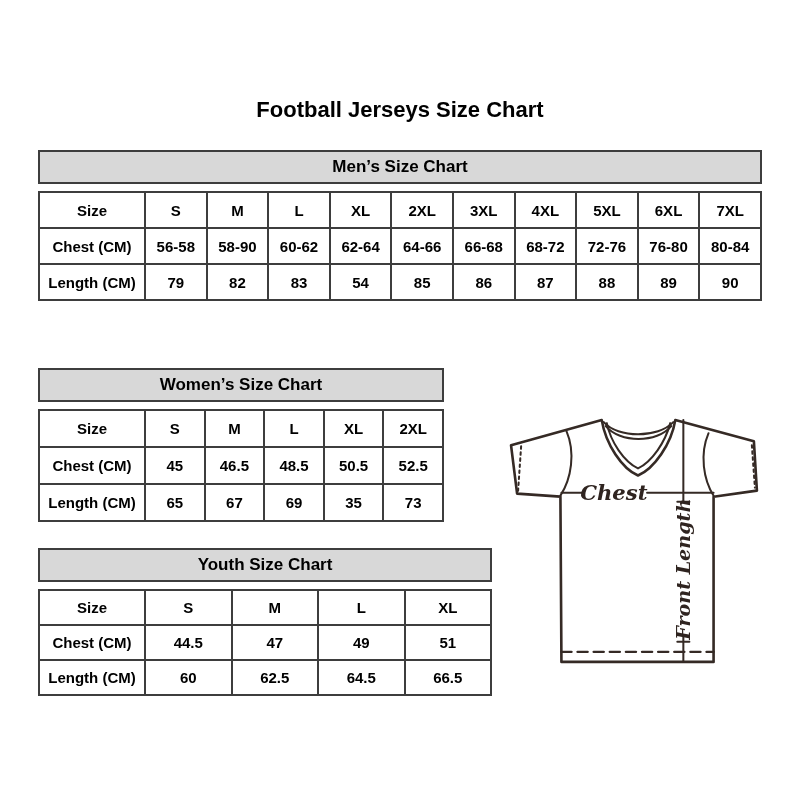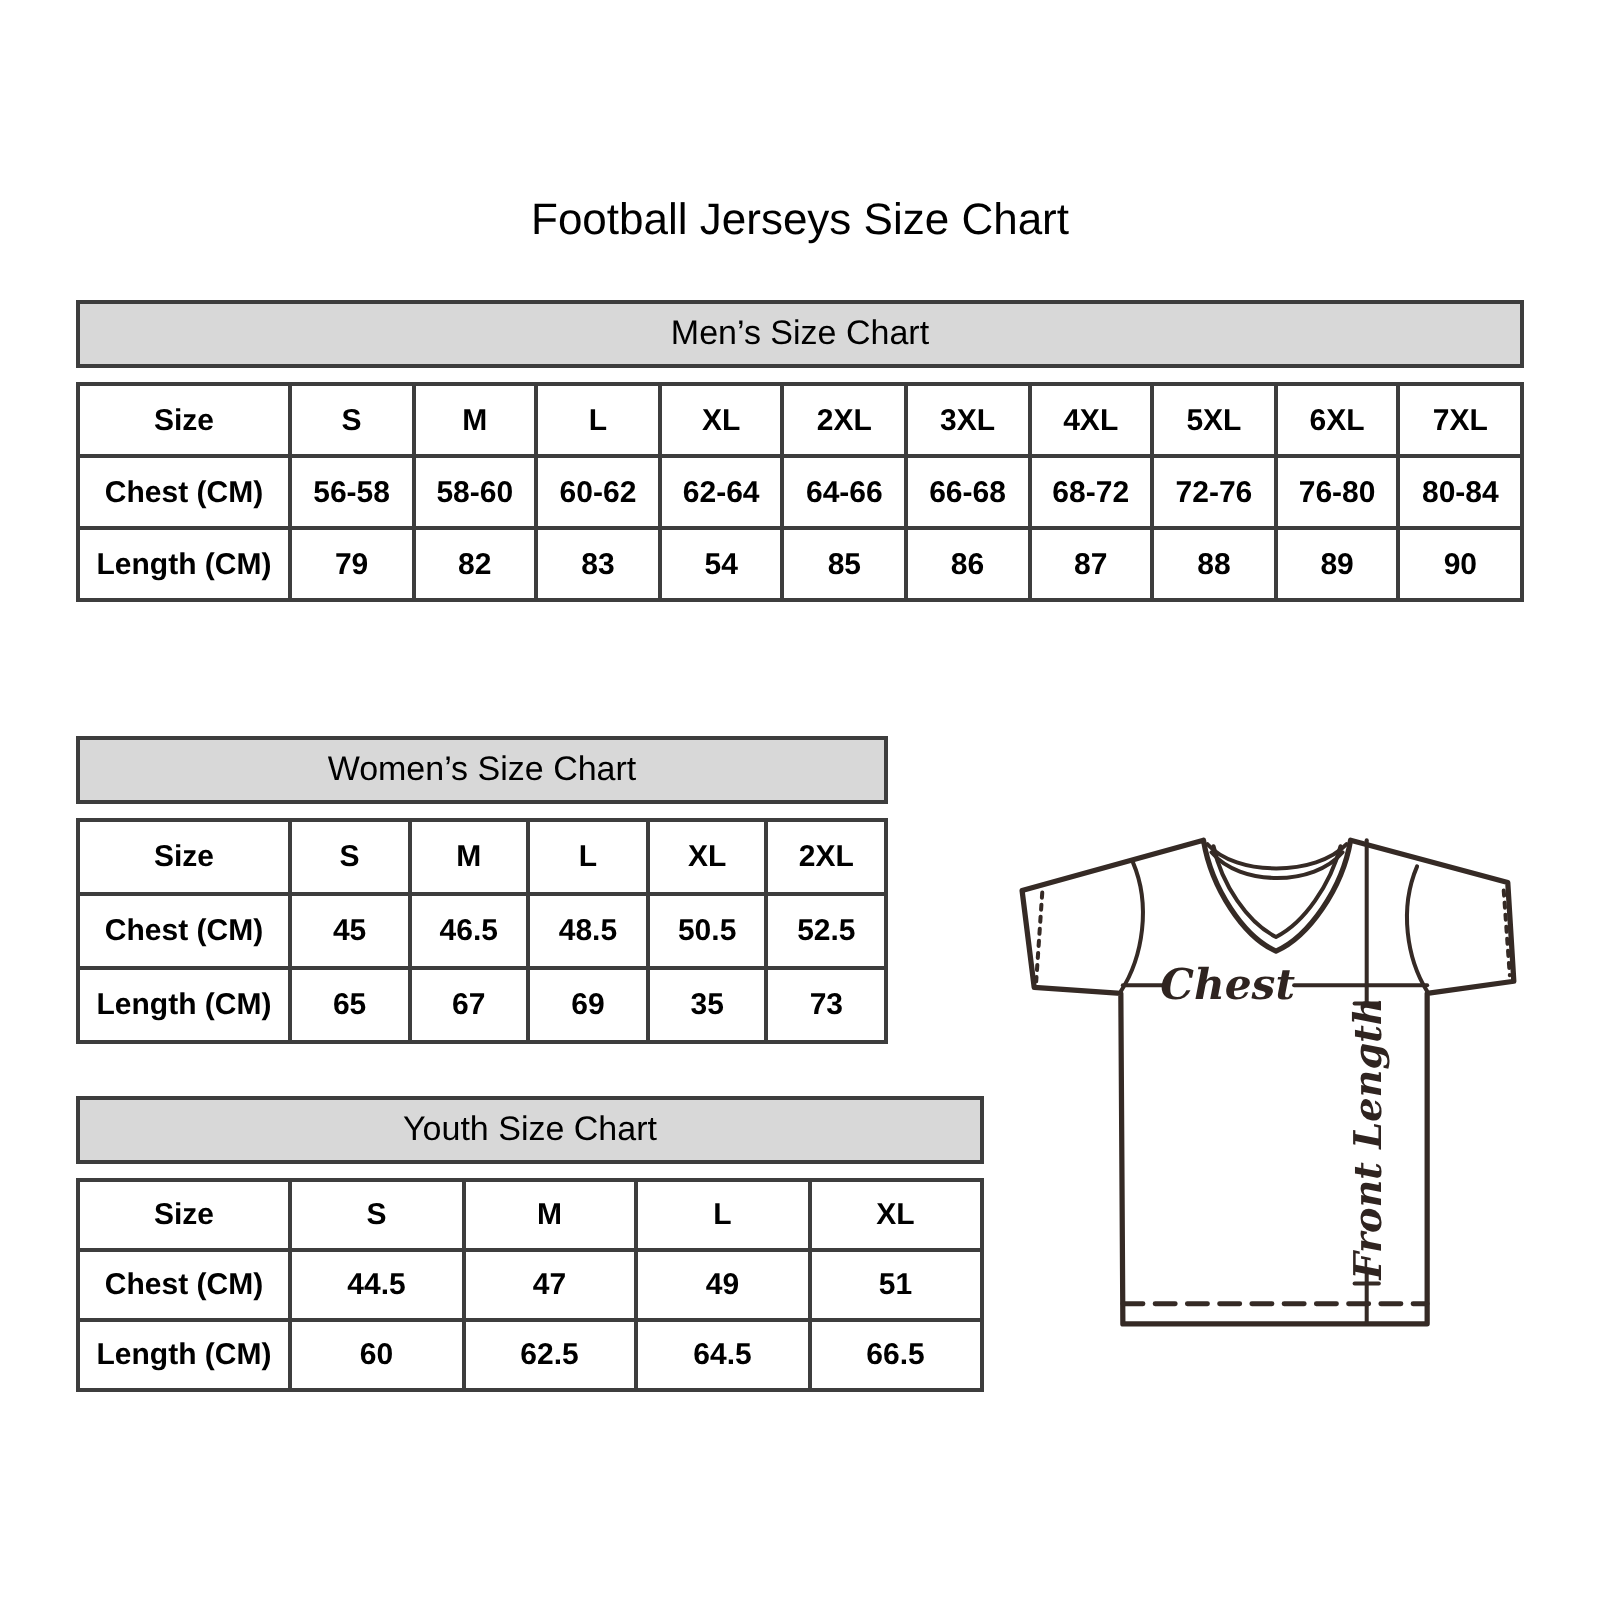--- a/index.html
+++ b/index.html
@@ -3,27 +3,27 @@
 <meta charset="utf-8">
 <style>
   html,body{margin:0;padding:0;}
   body{
     width:800px;height:800px;background:#ffffff;position:relative;
     font-family:"Liberation Sans", sans-serif;color:#000;
     overflow:hidden;
   }
   .page-title{
     position:absolute;top:97px;left:0;width:800px;
-    text-align:center;font-size:22px;font-weight:normal;color:#000;
+    text-align:center;font-size:22px;font-weight:bold;color:#000;
   }
   .table-block{position:absolute;}
   .table-title{
     border:2px solid #3d3d3d;background:#d8d8d8;
     height:30px;display:flex;align-items:center;justify-content:center;
-    font-weight:normal;font-size:17px;margin-bottom:7px;color:#000;
+    font-weight:bold;font-size:17px;margin-bottom:7px;color:#000;
   }
   table.size-table{
     border-collapse:collapse;table-layout:fixed;width:100%;
     background:#fff;
   }
   table.size-table td{
     border:2px solid #3d3d3d;text-align:center;vertical-align:middle;
     font-weight:bold;font-size:15px;padding:0;color:#000;
   }
   #mens-table td{height:34px;}
@@ -57,21 +57,21 @@
           <td>2XL</td>
           <td>3XL</td>
           <td>4XL</td>
           <td>5XL</td>
           <td>6XL</td>
           <td>7XL</td>
         </tr>
         <tr>
           <td class="rowhead">Chest (CM)</td>
           <td>56-58</td>
-          <td>58-60</td>
+          <td>58-90</td>
           <td>60-62</td>
           <td>62-64</td>
           <td>64-66</td>
           <td>66-68</td>
           <td>68-72</td>
           <td>72-76</td>
           <td>76-80</td>
           <td>80-84</td>
         </tr>
         <tr>

